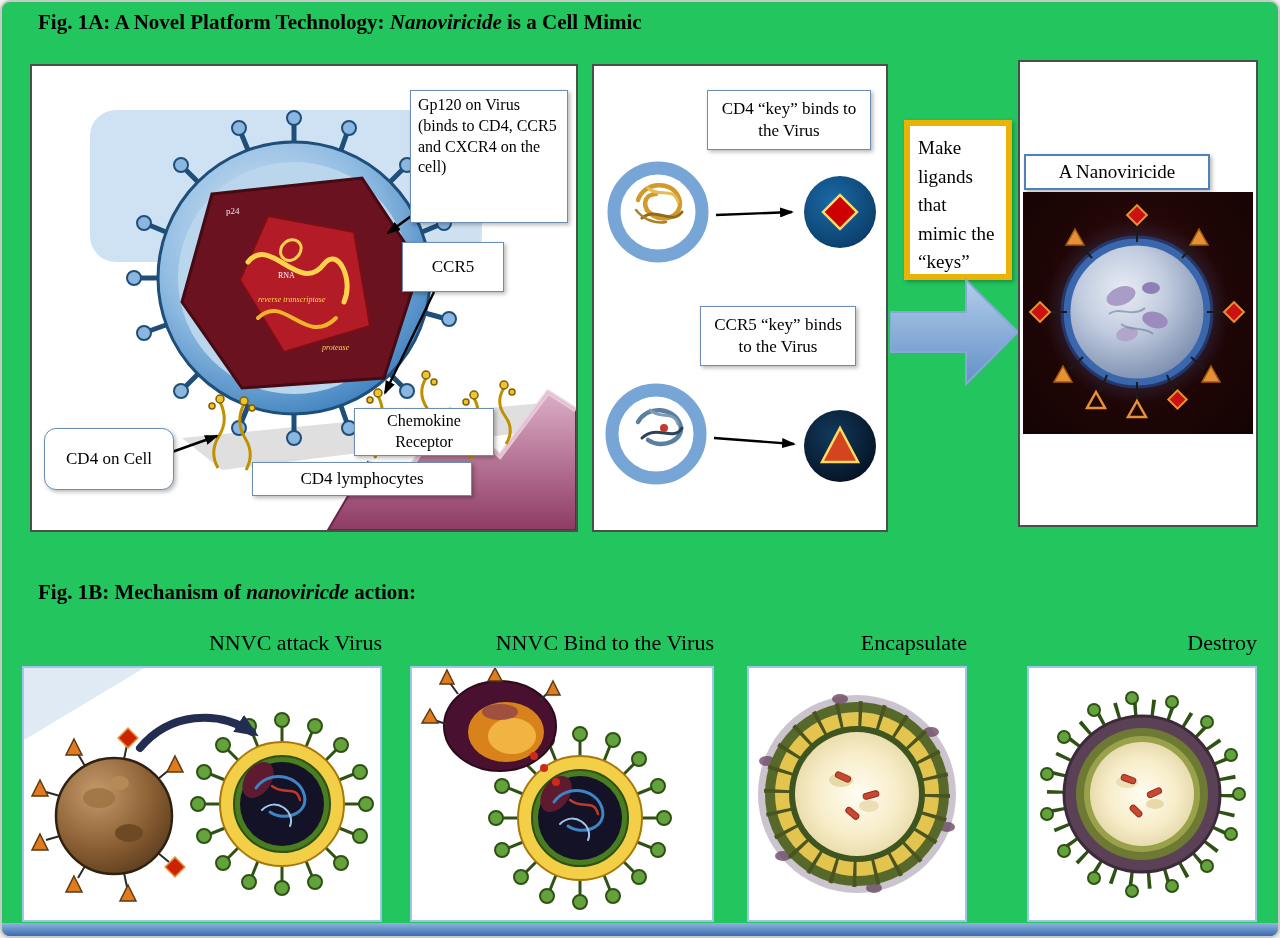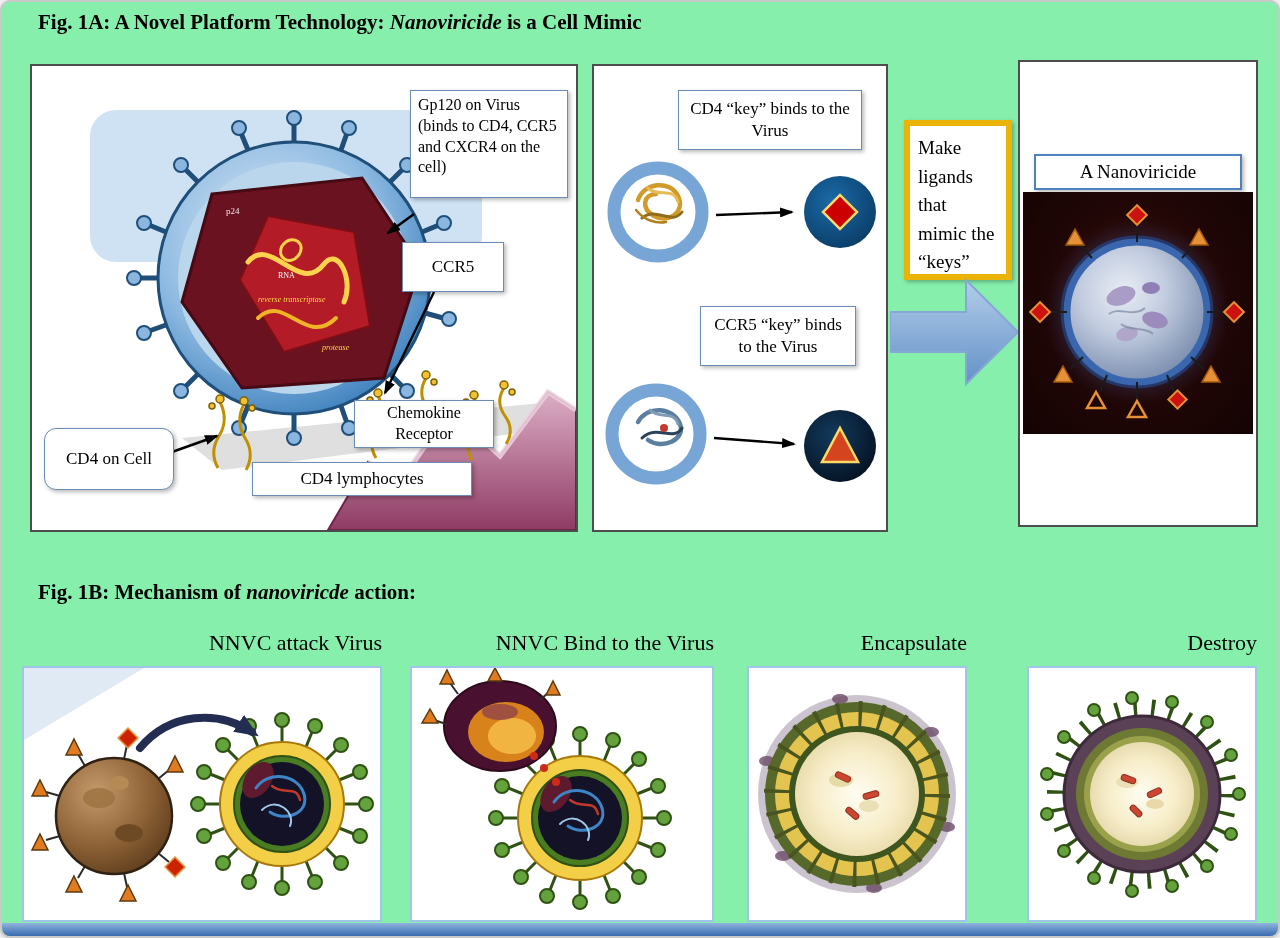--- a/index.html
+++ b/index.html
@@ -1,19 +1,19 @@
 <!DOCTYPE html>
 <html><head>
 <meta charset="utf-8">
 <style>
   * { margin:0; padding:0; box-sizing:border-box; }
   body { background:#f2f2f2; font-family:"Liberation Serif", serif; }
   .page {
     position:relative; width:1280px; height:938px; margin:0 auto;
-    background:#86efac; border:2px solid #c9c9c9; border-radius:10px;
+    background:#22c55e; border:2px solid #c9c9c9; border-radius:10px;
     overflow:hidden; box-shadow:0 1px 4px rgba(0,0,0,.15);
   }
   .abs { position:absolute; }
   .fig-title { position:absolute; font-weight:bold; font-size:21px; color:#000; white-space:nowrap; }
   .fig-title .it { font-style:italic; }
   .panel { position:absolute; background:#fff; border:2px solid #4d4d4d; }
   .label-box {
     position:absolute; background:#fff; border:1.6px solid #6b8cb5;
     box-shadow:2px 2px 4px rgba(0,0,0,.28);
     font-size:17px; line-height:1.3; color:#000;
@@ -140,27 +140,27 @@
         </g>
       </g>
 
       <g stroke="#000" stroke-width="2.4">
         <line x1="382" y1="148" x2="356" y2="167" marker-end="url(#mA)"></line>
         <line x1="402" y1="226" x2="353" y2="327" marker-end="url(#mA)"></line>
         <line x1="140" y1="386" x2="185" y2="370" marker-end="url(#mA)"></line>
       </g>
     </svg>
 
-    <div class="label-box label-left" style="left:378px; top:24px; width:158px; height:108px; font-size:16px;">
+    <div class="label-box label-left" style="left:378px; top:24px; width:158px; height:133px; font-size:16px;">
       <span>Gp120 on Virus (binds to CD4, CCR5 and CXCR4 on the cell)</span>
     </div>
     <div class="label-box" style="left:370px; top:176px; width:102px; height:50px;">
       <span>CCR5</span>
     </div>
-    <div class="label-box" style="left:322px; top:334px; width:140px; height:48px; font-size:16px;">
+    <div class="label-box" style="left:322px; top:342px; width:140px; height:48px; font-size:16px;">
       <span>Chemokine Receptor</span>
     </div>
     <div class="label-box" style="left:12px; top:362px; width:130px; height:62px;border-radius:12px;">
       <span>CD4 on Cell</span>
     </div>
     <div class="label-box" style="left:220px; top:396px; width:220px; height:34px;">
       <span>CD4 lymphocytes</span>
     </div>
   </div>
 
@@ -196,21 +196,21 @@
         <path d="M44,356 C54,338 80,342 86,358 C92,374 68,384 54,374" stroke="#5b7fa0" stroke-width="4.5"></path>
         <path d="M48,372 C62,358 80,376 88,362" stroke="#2c4258" stroke-width="3"></path>
         <path d="M56,344 C66,354 80,344 84,358" stroke="#7f9bb5" stroke-width="3"></path>
         <circle cx="70" cy="362" r="4" fill="#c23b2e" stroke="none"></circle>
       </g>
       <line x1="120" y1="372" x2="200" y2="378" stroke="#000" stroke-width="2.4" marker-end="url(#mK)"></line>
       <circle cx="246" cy="380" r="36" fill="url(#tg2)"></circle>
       <polygon points="246,362 264,396 228,396" fill="#d4451f" stroke="#ffd966" stroke-width="2.5"></polygon>
     </svg>
 
-    <div class="label-box" style="left:84px; top:24px; width:184px; height:60px;">
+    <div class="label-box" style="left:113px; top:24px; width:164px; height:60px;">
       <span>CD4 “key” binds to the Virus</span>
     </div>
     <div class="label-box" style="left:106px; top:240px; width:156px; height:60px;">
       <span>CCR5 “key” binds to the Virus</span>
     </div>
   </div>
 
   <div class="label-box label-left" style="left:902px; top:118px; width:108px; height:160px; border:6px solid #eab308; font-size:19px; line-height:1.5; padding:8px;">
     <span>Make ligands that mimic the “keys”</span>
   </div>
@@ -219,21 +219,21 @@
     <defs>
       <linearGradient id="bag" x1="0" y1="0" x2="0" y2="1">
         <stop offset="0" stop-color="#b3cde9"></stop>
         <stop offset="1" stop-color="#6391c8"></stop>
       </linearGradient>
     </defs>
     <polygon points="0,42 76,42 76,10 128,62 76,114 76,82 0,82" fill="url(#bag)" stroke="#85a9d4" stroke-width="2"></polygon>
   </svg>
 
   <div class="panel" style="left:1016px; top:58px; width:240px; height:467px;">
-    <div class="label-box" style="left:14px; top:92px; width:208px; height:36px; border:2px solid #4f81bd; font-size:19px;">
+    <div class="label-box" style="left:4px; top:92px; width:186px; height:36px; border:2px solid #4f81bd; font-size:19px;">
       <span>A Nanoviricide</span>
     </div>
     <div class="nano-dark">
       <svg class="ill" width="230" height="242" viewBox="0 0 230 242">
         <defs>
           <radialGradient id="glowG" cx="50%" cy="50%" r="50%">
             <stop offset="0%" stop-color="rgba(70,110,190,0.55)"></stop>
             <stop offset="70%" stop-color="rgba(70,110,190,0.25)"></stop>
             <stop offset="100%" stop-color="rgba(70,110,190,0)"></stop>
           </radialGradient>

